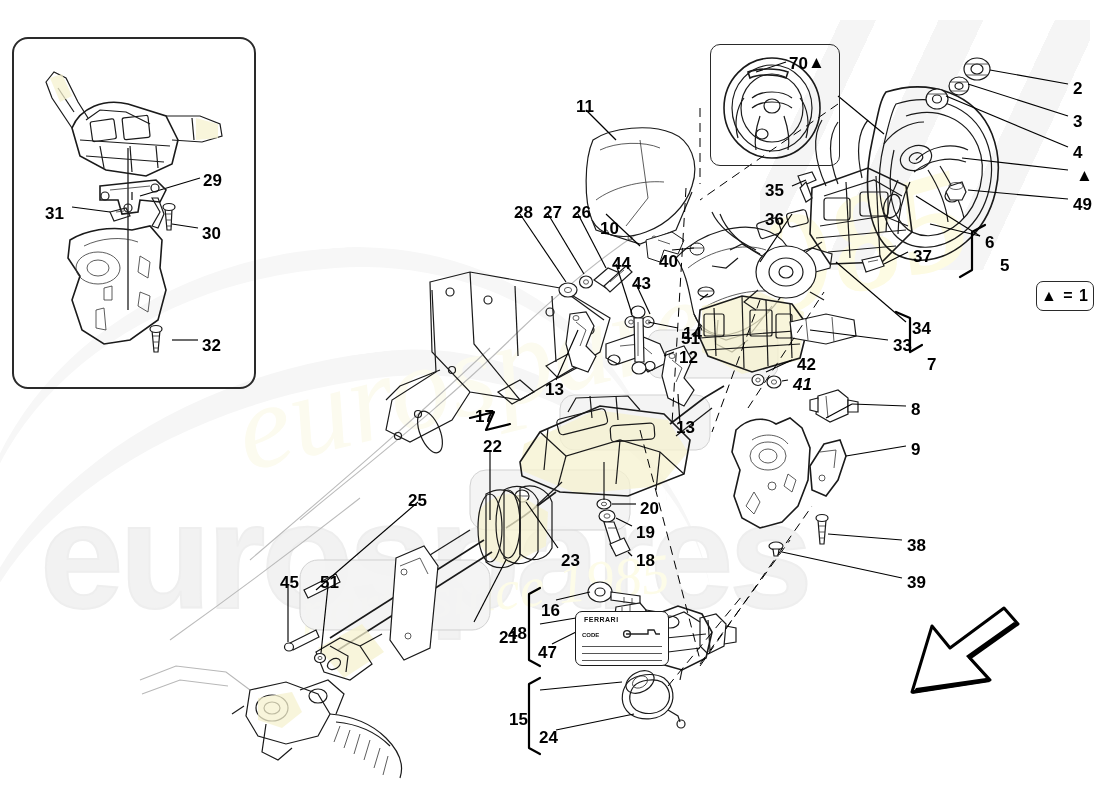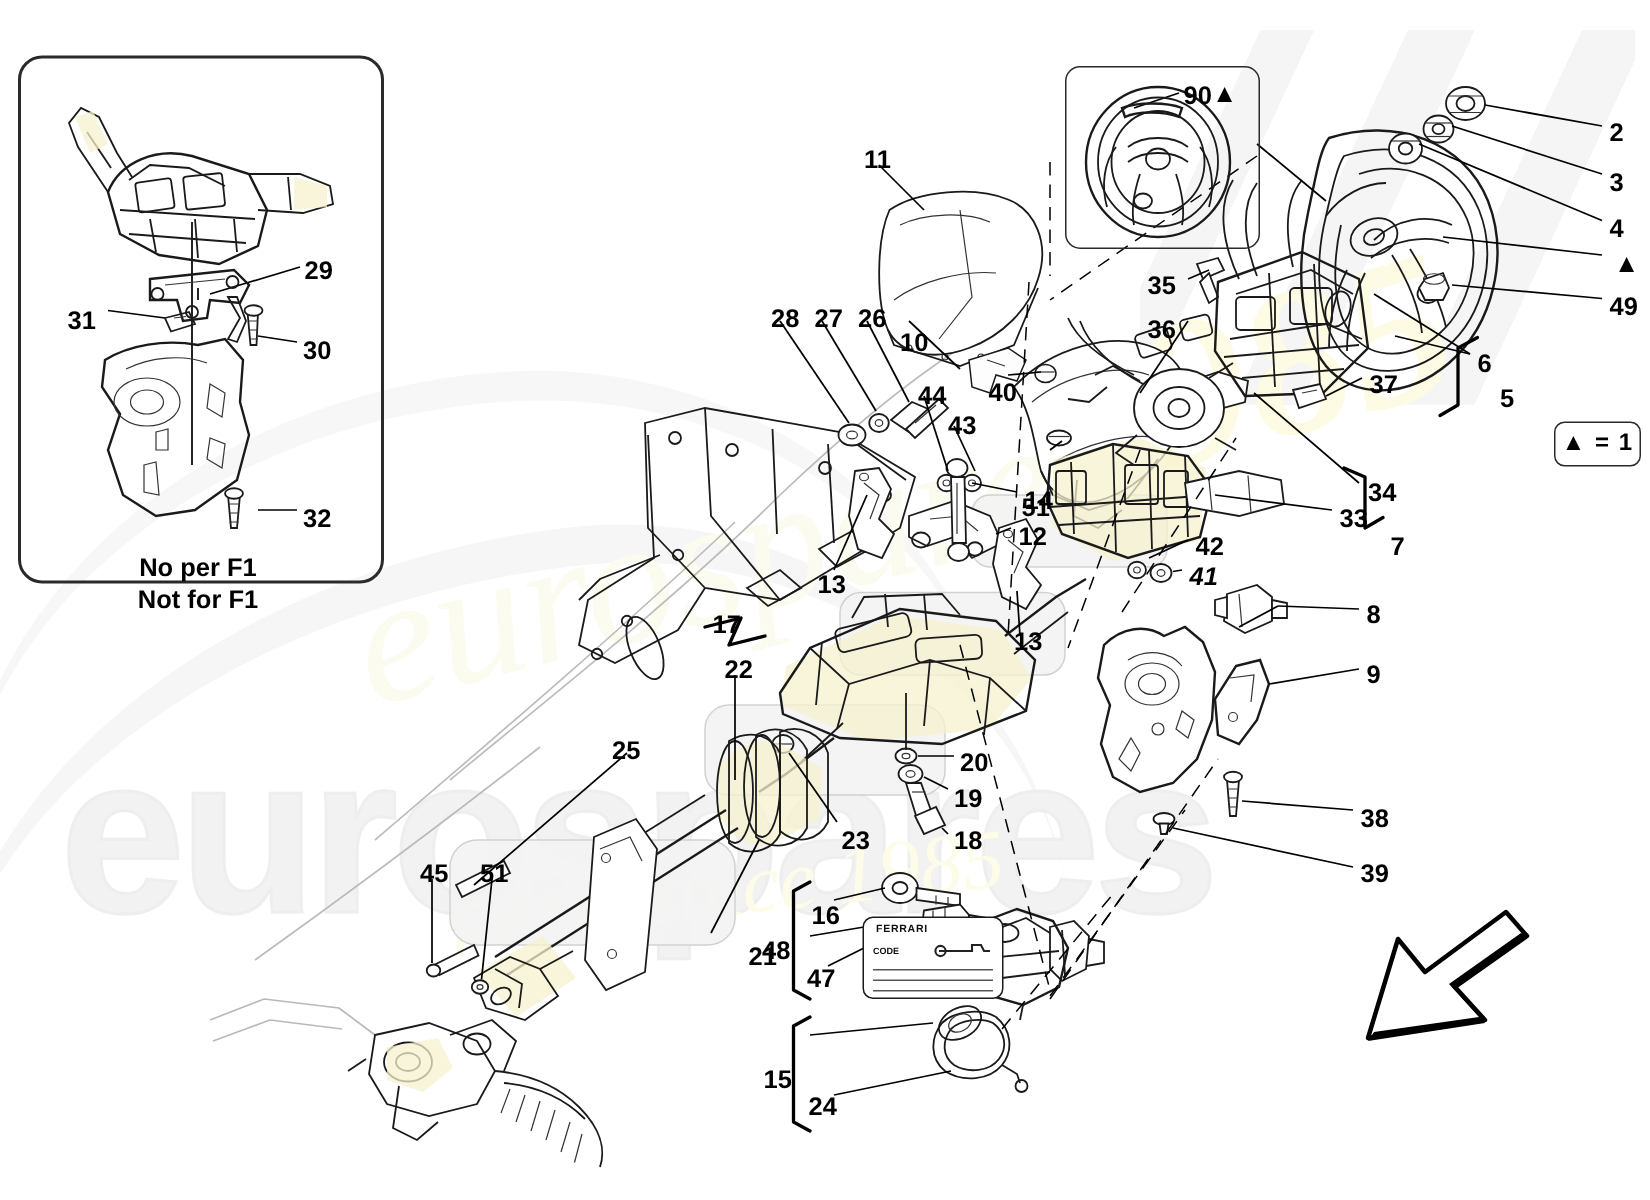--- a/index.html
+++ b/index.html
@@ -719,22 +719,20 @@
       <path class="ln" d="M784 116 C788 128 790 140 788 150"></path>
       <ellipse class="ln" cx="762" cy="134" rx="6" ry="5"></ellipse>
       <path class="ln" d="M744 98 C736 108 734 124 738 138"></path>
       <path class="ln" d="M800 98 C808 108 810 124 806 138"></path>
     </g>
   </svg>
 
   <div class="inset" id="inset-f1"></div>
   <div class="inset" id="inset-wheel"></div>
 
-  <div class="caption" style="top:368px;">No per F1</div>
-  <div class="caption" style="top:389px;">Not for F1</div>
 
   <div id="legend-box">▲ = 1</div>
 
   <div id="keycard">
     <div class="kc-brand">FERRARI</div>
     <div class="kc-code">CODE</div>
     <div class="kc-lines">
       <div></div>
         <div></div>
         <div></div>
@@ -788,19 +786,19 @@
       <div class="lbl" style="left: 659px; top: 253px;">40</div>
       <div class="lbl" style="left: 793px; top: 376px; font-style: italic;">41</div>
       <div class="lbl" style="left: 797px; top: 356px;">42</div>
       <div class="lbl" style="left: 632px; top: 275px;">43</div>
       <div class="lbl" style="left: 612px; top: 255px;">44</div>
       <div class="lbl" style="left: 280px; top: 574px;">45</div>
       <div class="lbl" style="left: 320px; top: 574px;">51</div>
       <div class="lbl" style="left: 538px; top: 644px;">47</div>
       <div class="lbl" style="left: 508px; top: 625px;">48</div>
       <div class="lbl" style="left: 1073px; top: 196px;">49</div>
-      <div class="lbl" style="left: 789px; top: 55px;">90</div>
+      <div class="lbl" style="left: 789px; top: 55px;">70</div>
       <div class="lbl" style="left: 681px; top: 301px; margin-top: 29px;">51</div>
       <div class="tri" style="left: 1076px; top: 167px;">▲</div>
       <div class="tri" style="left: 808px; top: 54px;">▲</div>
     </div>
 
 </div>
 
 </body></html>

